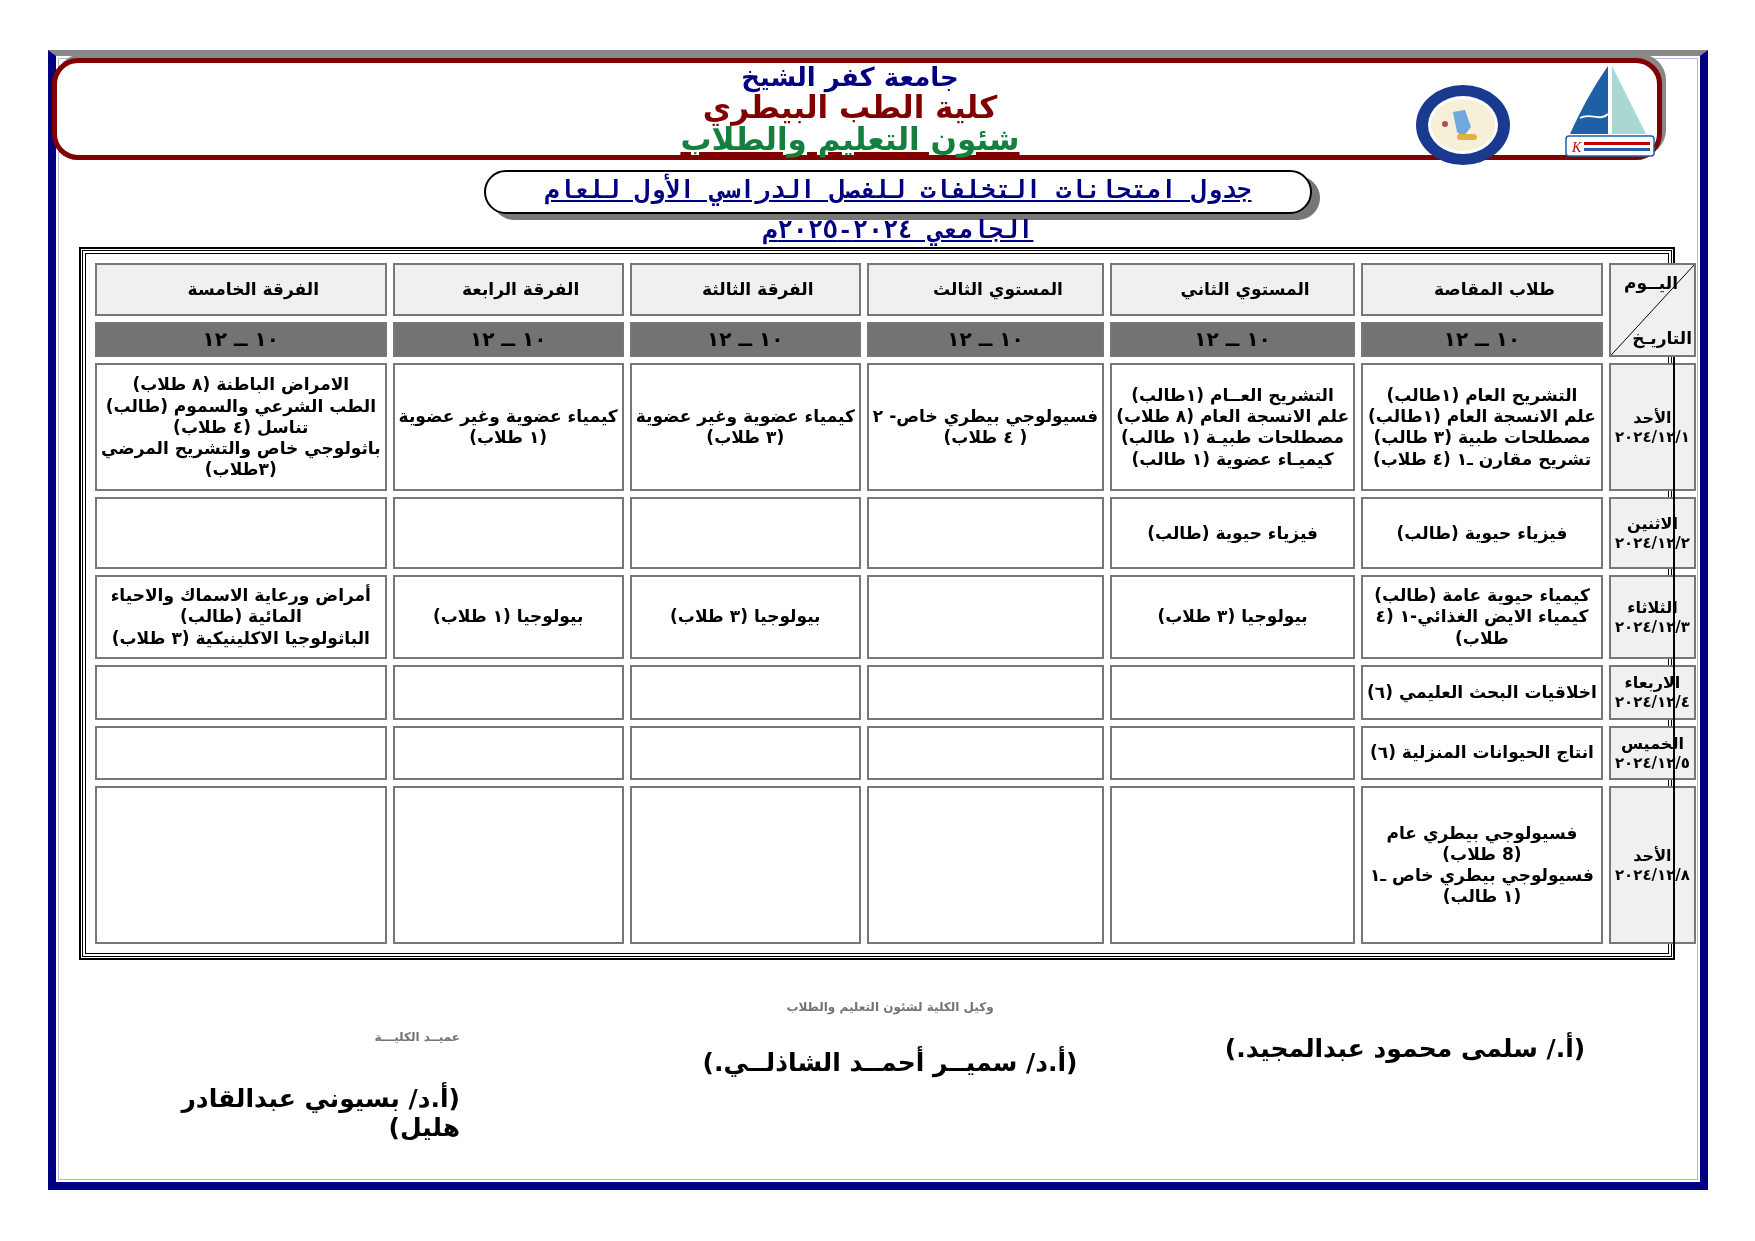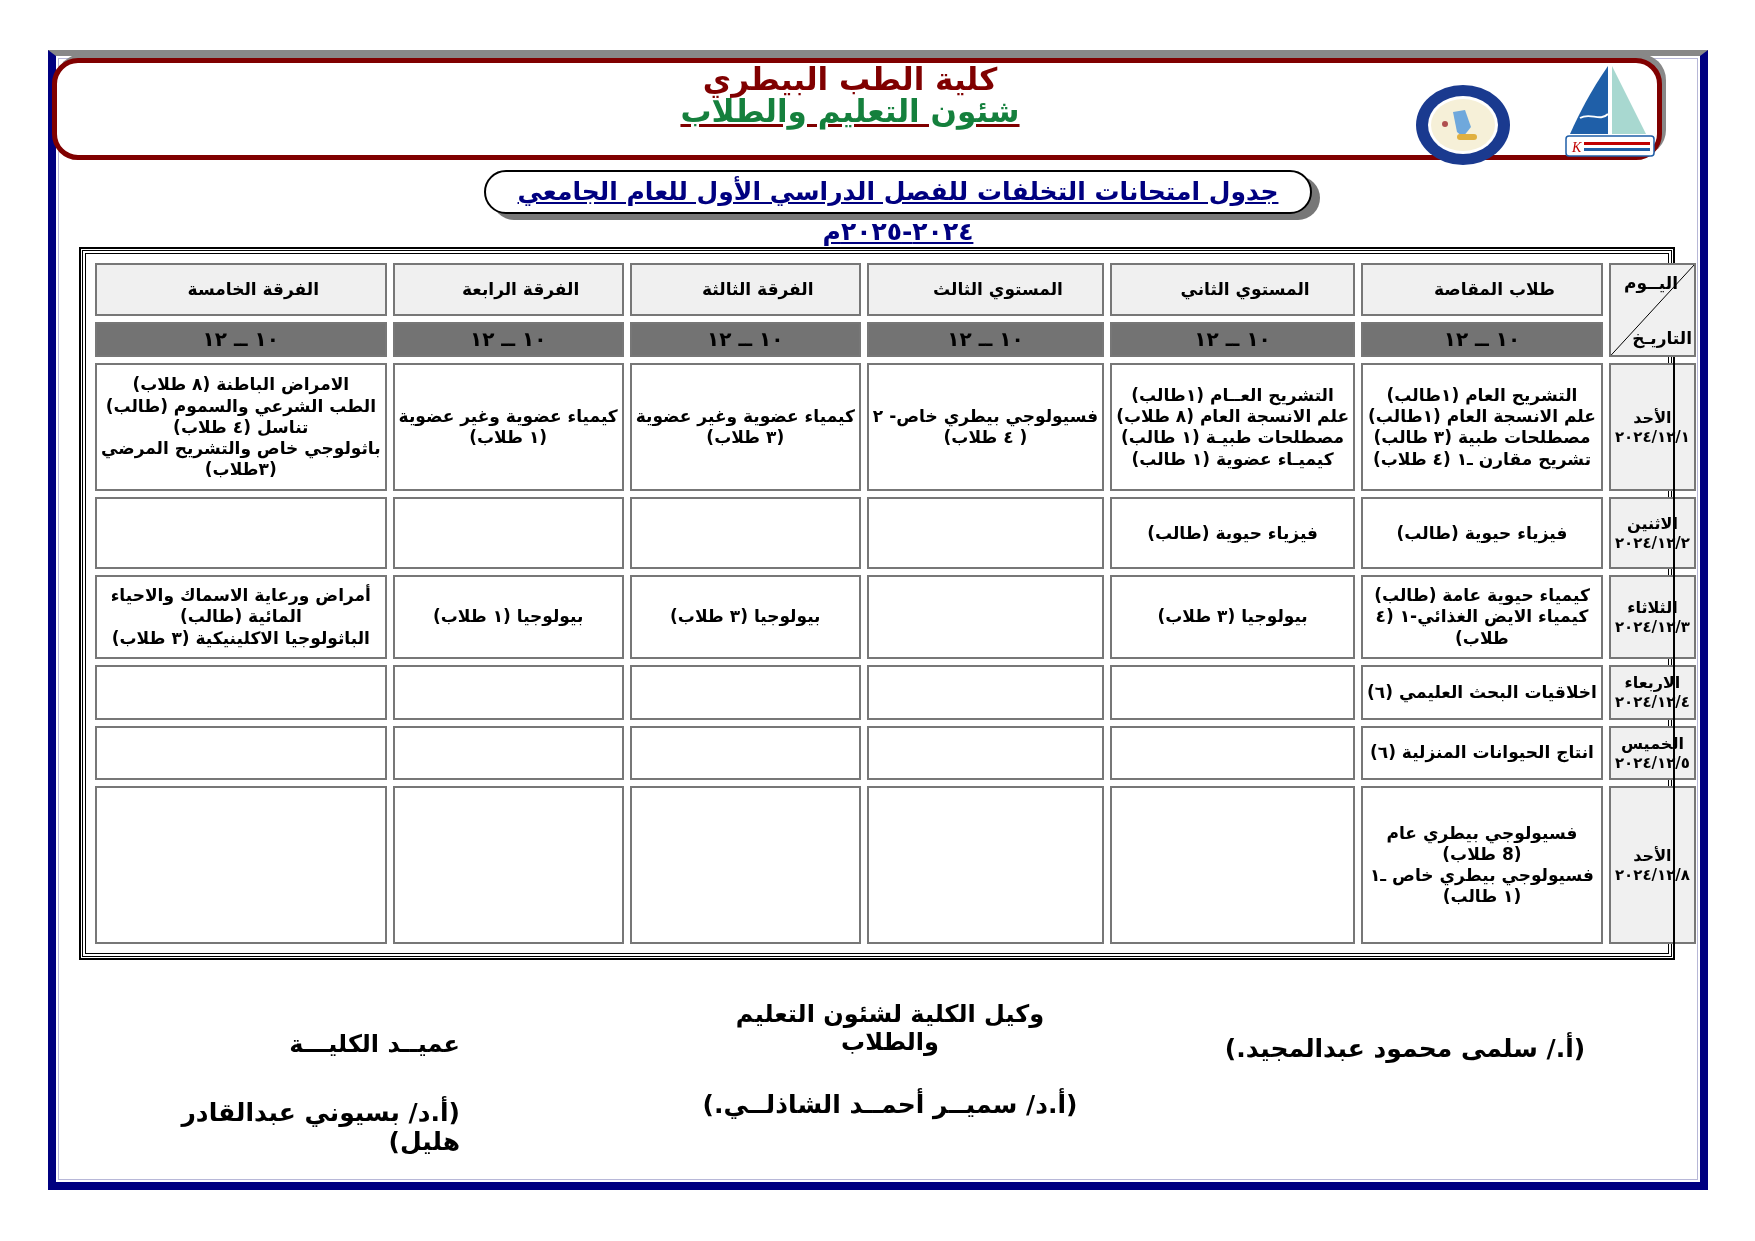--- a/index.html
+++ b/index.html
@@ -21,21 +21,21 @@
   .h-university { color:#000080; font-size:26px; margin-top:2px; }
   .h-faculty { color:#800000; font-size:31px; margin-top:2px; }
   .h-dept { color:#15803d; font-size:31px; margin-top:1px; text-decoration:underline; text-decoration-color:#800000; }
 
   .logo-accred { position:absolute; left:1413px; top:82px; width:100px; height:86px; }
   .logo-univ { position:absolute; left:1560px; top:62px; width:100px; height:96px; }
 
   
   .title-pill { position:absolute; left:484px; top:170px; width:828px; height:44px;
     border:2px solid #000; border-radius:22px; box-sizing:border-box; background:#fff;
-    box-shadow:8px 6px 0 #777; direction:rtl; text-align:center; }
+    box-shadow:8px 6px 0 #777; direction:rtl; text-align:center;font-family:Liberation Mono, monospace; }
   .title-text { font-weight:bold; color:#000080; font-size:25px; line-height:40px;
     text-decoration:underline; }
 
   
   .table-wrap { position:absolute; left:82px; top:250px; width:1590px; height:707px;
     border:4px double #000; box-sizing:border-box; padding:3px; }
   .table-wrap:before { content:""; position:absolute; inset:-7px; border:2px solid #000; pointer-events:none; }
   table.sched { width:100%; height:100%; border-collapse:separate; border-spacing:6px 6px; direction:rtl; }
   table.sched td { border:2px solid #777; background:#fff; text-align:center; vertical-align:middle;
     font-weight:bold; font-size:17px; line-height:1.25; color:#000; padding:2px 4px; }
@@ -45,31 +45,32 @@
   table.sched td.corner { background:#f0f0f0; position:relative; padding:16px; }
   .corner .c-day { position:absolute; top:8px; right:16px; font-size:17px; }
   .corner .c-date { position:absolute; bottom:6px; right:2px; font-size:17px; }
   .corner svg { position:absolute; inset:0; width:100%; height:100%; }
   .cell-line { display:block; white-space:nowrap; }
   .day-name { display:block; }
   .day-date { display:block; font-size:15px; }
 
   
   .sig { position:absolute; direction:rtl; text-align:center; font-weight:bold; }
-  .sig-title { color:#000000; font-size:24px; display:block; }
+  .sig-title { color:#737373; font-size:12px; display:block; }
   .sig-name { color:#000; font-size:25px; display:block; }
 </style>
 </head>
 <body>
 
 <div class="page-frame"></div>
 
 <div class="header-box"></div>
 
 <div class="header-titles">
+  <div class="h-university">جامعة كفر الشيخ</div>
   <div class="h-faculty">كلية الطب البيطري</div>
   <div class="h-dept">شئون التعليم والطلاب</div>
 </div>
 
 <svg class="logo-accred" viewBox="0 0 100 86">
   <ellipse cx="50" cy="43" rx="47" ry="40" fill="#1a3a8f"></ellipse>
   <ellipse cx="50" cy="43" rx="35" ry="29" fill="#ffffff"></ellipse>
   <ellipse cx="50" cy="43" rx="32" ry="26" fill="#f6f0d8"></ellipse>
   <path d="M40 30 L52 28 L58 45 L50 55 L44 50 Z" fill="#6fa8dc"></path>
   <rect x="44" y="52" width="20" height="6" rx="3" fill="#e0b040"></rect>

